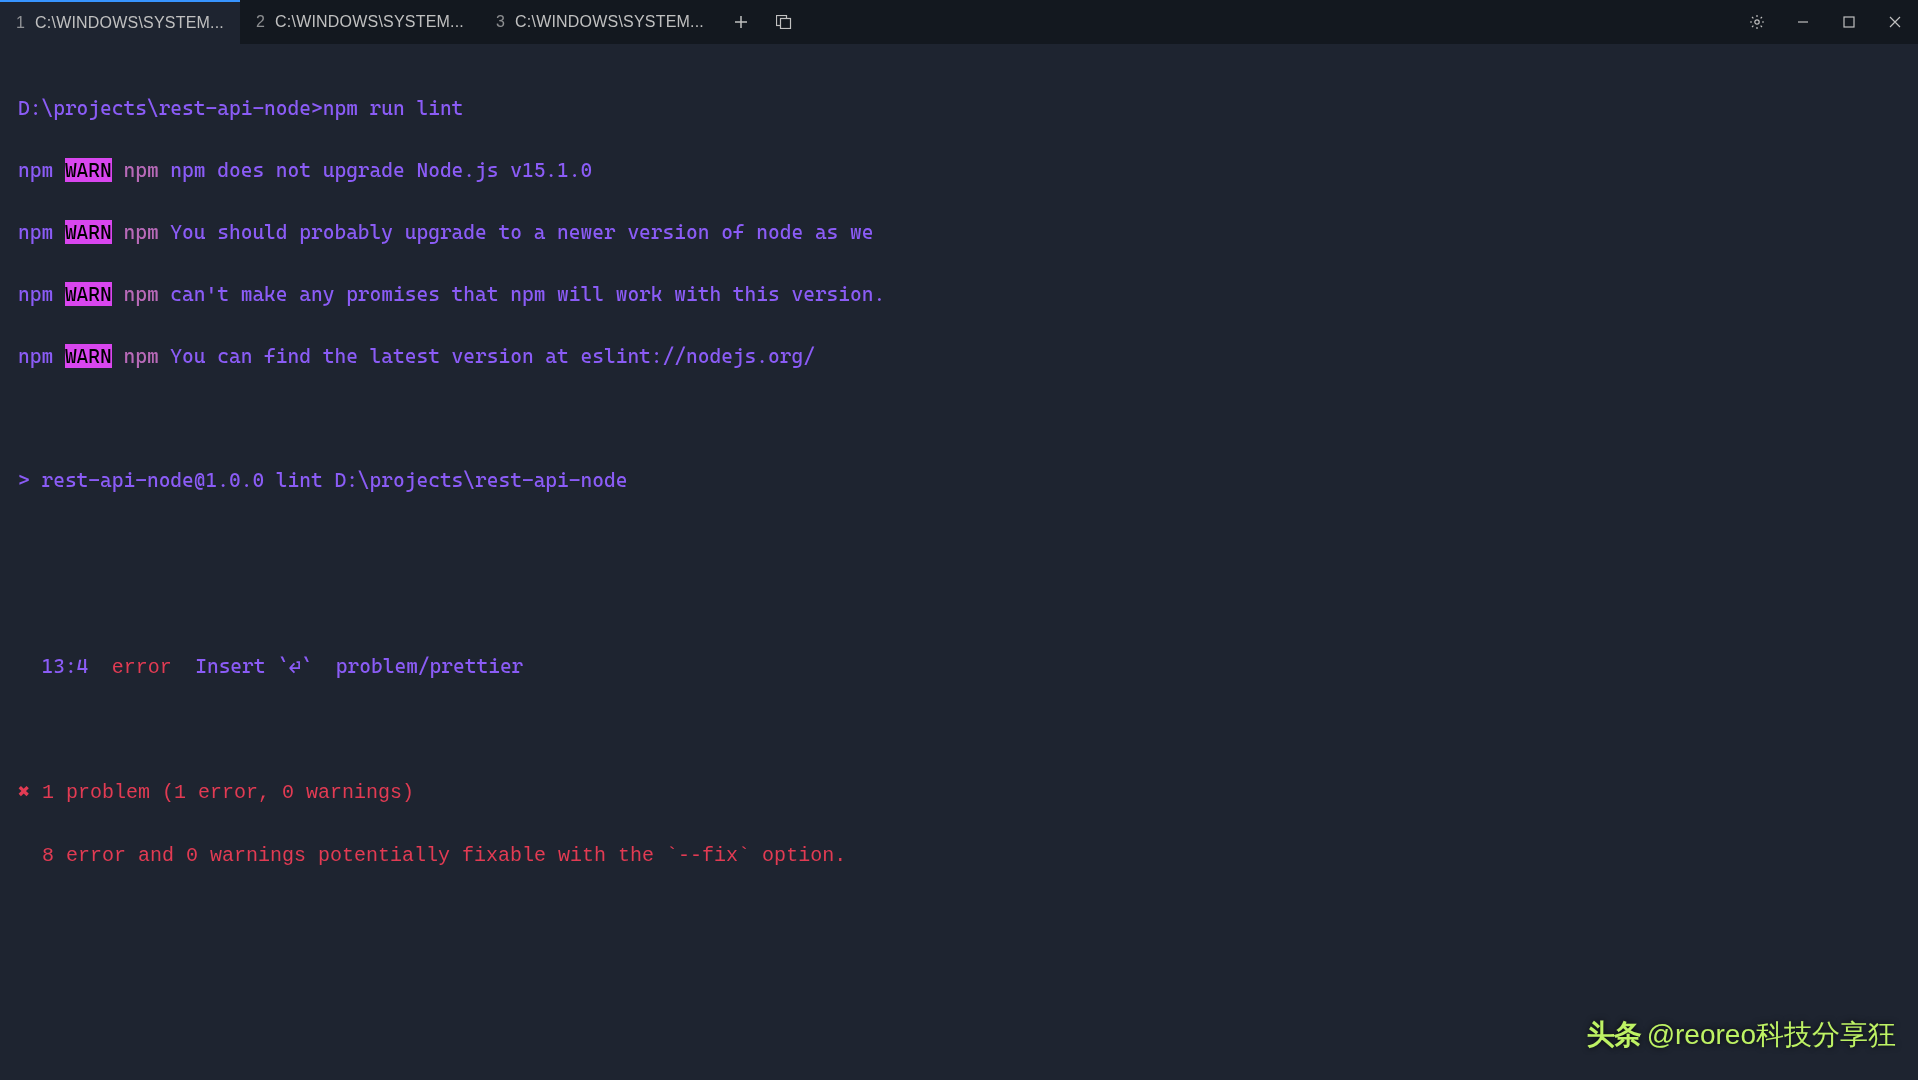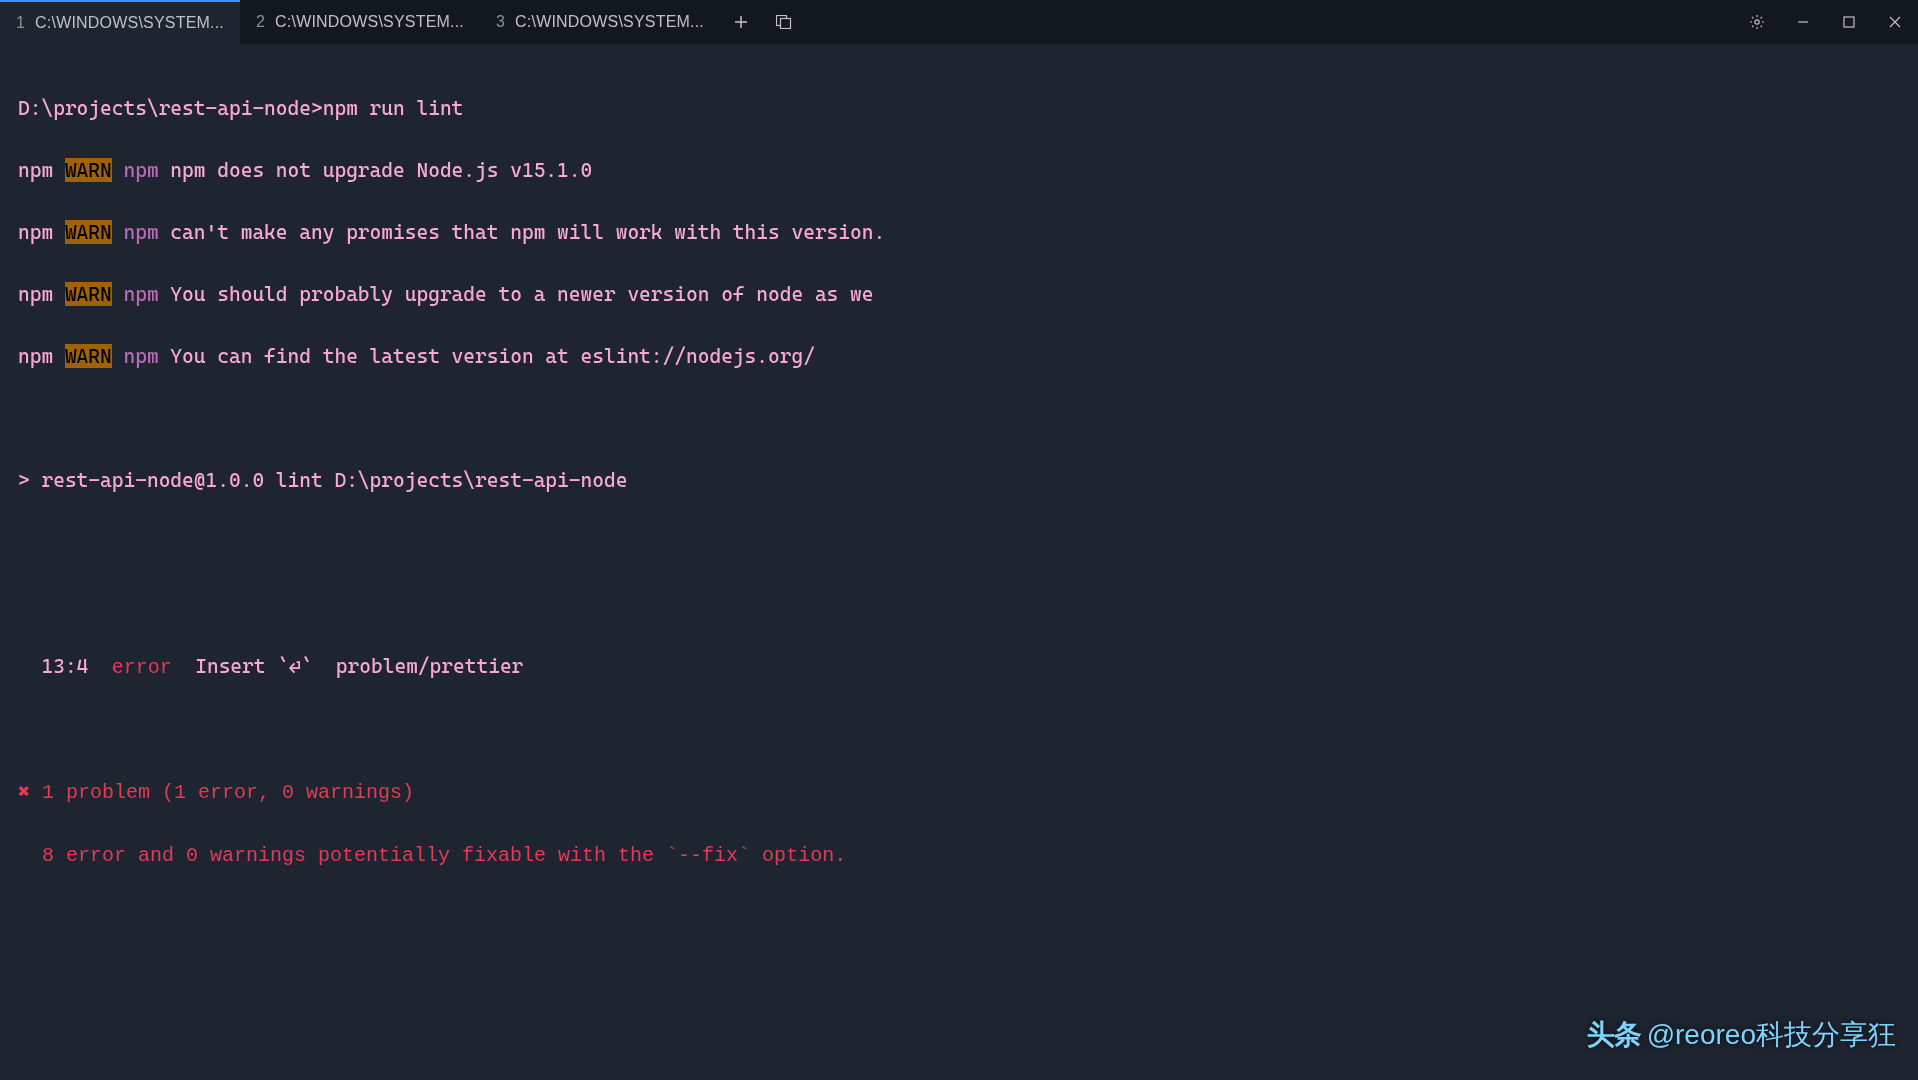--- a/index.html
+++ b/index.html
@@ -61,33 +61,33 @@
       justify-content: center;
       color: #c0c0c0;
       cursor: pointer;
     }
     .terminal {
       padding: 18px 18px;
       font-family: 'Cascadia Mono', 'Consolas', monospace;
       line-height: 1.55;
       white-space: pre;
     }
-    .white { color: #f9a8d4; }
-    .warn-tag { background: #a16207; color: #000; }
+    .white { color: #8b5cf6; }
+    .warn-tag { background: #d946ef; color: #000; }
     .magenta { color: #b86ab8; }
     .red { color: #e23b53; font-family: Liberation Mono, monospace; }
     .underline { text-decoration: underline; }
     .blankline { height: 1.55em; }
     .watermark {
       position: absolute;
       bottom: 26px;
       right: 22px;
       font-family: 'Segoe UI', sans-serif;
       font-size: 28px;
-      color: #7dd3fc;
+      color: #bef264;
       text-shadow: 0 0 6px rgba(0,0,0,0.8);
       font-weight: 500;
       display:flex;
       align-items:center;
       gap: 6px;
     }
     .watermark-logo{
       font-weight:700;
       letter-spacing:-1px;
     }
@@ -144,22 +144,22 @@
       <svg width="12" height="12" viewBox="0 0 12 12">
           <path d="M1 1l10 10M11 1L1 11" stroke="currentColor" stroke-width="1.2"></path>
         </svg>
     </div>
   </div>
 </div>
 
 <div class="terminal">
 <div><span class="white">D:\projects\rest-api-node&gt;npm run lint</span></div>
 <div><span class="white">npm</span> <span class="warn-tag">WARN</span> <span class="magenta">npm</span><span class="white"> npm does not upgrade Node.js v15.1.0</span></div>
+<div><span class="white">npm</span> <span class="warn-tag">WARN</span> <span class="magenta">npm</span><span class="white"> You should probably upgrade to a newer version of node as we</span></div>
 <div><span class="white">npm</span> <span class="warn-tag">WARN</span> <span class="magenta">npm</span><span class="white"> can't make any promises that npm will work with this version.</span></div>
-<div><span class="white">npm</span> <span class="warn-tag">WARN</span> <span class="magenta">npm</span><span class="white"> You should probably upgrade to a newer version of node as we</span></div>
 <div><span class="white">npm</span> <span class="warn-tag">WARN</span> <span class="magenta">npm</span><span class="white"> You can find the latest version at eslint://nodejs.org/</span></div>
 <div class="blankline"></div>
 <div><span class="white">&gt; rest-api-node@1.0.0 lint D:\projects\rest-api-node</span></div>
 <div class="blankline"></div>
 <div class="blankline"></div>
 <div><span class="white">  13:4  </span><span class="red">error</span><span class="white">  Insert `⏎`  problem/prettier</span></div>
 <div class="blankline"></div>
 <div><span class="red x-mark">✖</span><span class="red"> 1 problem (1 error, 0 warnings)</span></div>
 <div><span class="red">  8 error and 0 warnings potentially fixable with the `--fix` option.</span></div>
 

